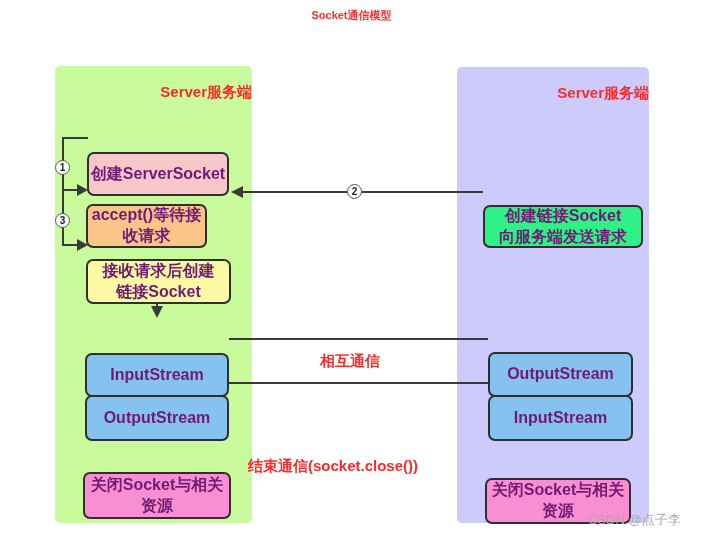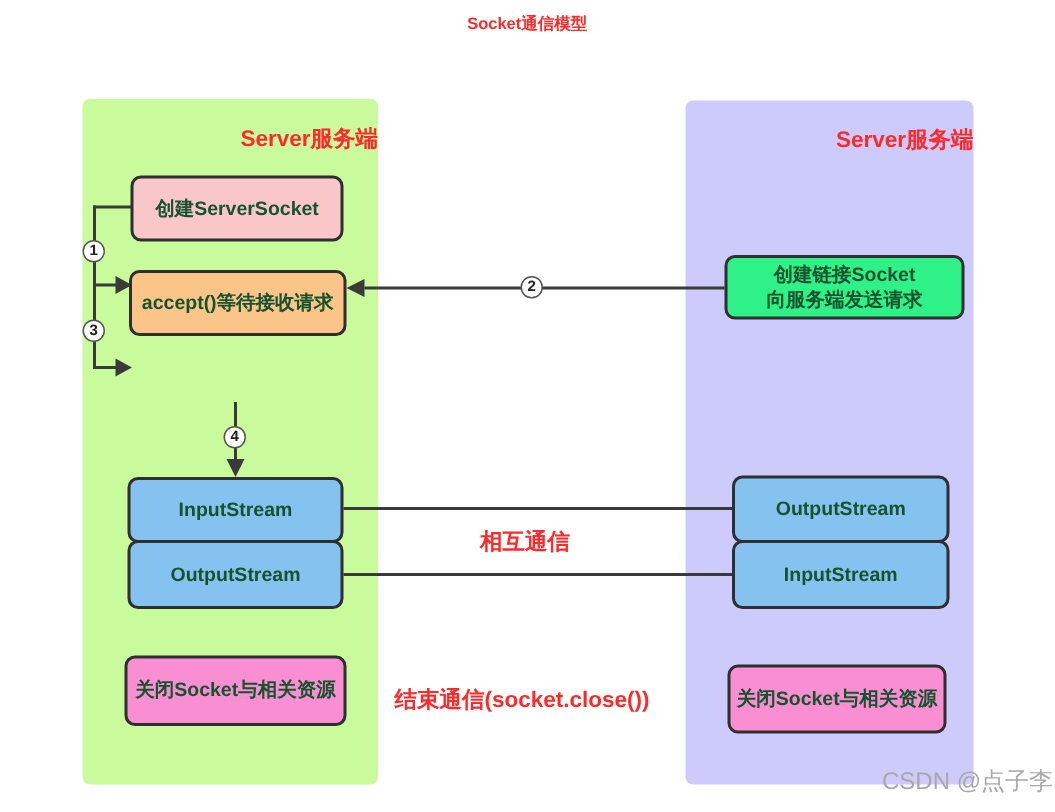--- a/index.html
+++ b/index.html
@@ -9,30 +9,30 @@
   .title{position:absolute;top:8px;left:0;width:100%;text-align:center;
          font-size:11px;font-weight:bold;color:var(--accent-red);}
 
   .panel{position:absolute;border-radius:5px;}
   .panel-server{left:55px;top:66px;width:197px;height:457px;background:var(--panel-server);}
   .panel-client{left:457px;top:67px;width:192px;height:456px;background:var(--panel-client);}
   .panel-header{margin-top:17px;text-align:right;font-size:15px;font-weight:bold;color:var(--accent-red);}
 
   .box{position:absolute;box-sizing:border-box;border:2px solid #2f2f2f;border-radius:7px;
        display:flex;align-items:center;justify-content:center;text-align:center;
-       font-size:13px;font-weight:bold;color:#14532d;white-space:pre-line;line-height:1.3;}
+       font-size:16px;font-weight:bold;color:#701a75;white-space:pre-line;line-height:1.3;margin-top:35px;}
   .b-pink{background:var(--box-pink);}
   .b-orange{background:var(--box-orange);}
   .b-yellow{background:var(--box-yellow);}
   .b-blue{background:var(--box-blue);}
   .b-green{background:var(--box-green);}
   .b-magenta{background:var(--box-magenta);}
 
   .srv-b1{left:87px;top:117px;width:142px;height:44px;}
-  .srv-b2{left:86px;top:180px;width:145px;height:44px;}
+  .srv-b2{left:86px;top:169px;width:121px;height:44px;}
   .srv-b3{left:86px;top:224px;width:145px;height:45px;}
   .srv-b4{left:85px;top:318px;width:144px;height:44px;}
   .srv-b5{left:85px;top:360px;width:144px;height:46px;}
   .srv-b6{left:83px;top:437px;width:148px;height:47px;}
   .cli-b1{left:483px;top:170px;width:160px;height:43px;}
   .cli-b2{left:488px;top:317px;width:145px;height:45px;}
   .cli-b3{left:488px;top:360px;width:145px;height:46px;}
   .cli-b4{left:485px;top:443px;width:146px;height:46px;}
 
   .line{position:absolute;background:var(--line);}
@@ -58,23 +58,23 @@
            background:#fff;border:1.5px solid #555;color:#222;
            display:flex;align-items:center;justify-content:center;
            font-size:10px;font-weight:bold;line-height:1;}
   .s1{left:55px;top:160px;}
   .s2{left:347px;top:184px;}
   .s3{left:55px;top:213px;}
   .s4{left:149px;top:284px;}
 
   .note{position:absolute;font-size:15px;font-weight:bold;color:var(--accent-red);white-space:nowrap;}
   .note-mutual{left:320px;top:352px;}
-  .note-end{left:263px;top:457px;}
+  .note-end{left:248px;top:457px;}
 
-  .watermark{position:absolute;left:588px;top:511px;font-size:16px;color:var(--watermark-gray);white-space:nowrap;}
+  .watermark{position:absolute;left:588px;top:511px;font-size:13px;color:var(--watermark-gray);white-space:nowrap;}
 </style>
 </head>
 <body>
 
 <div id="stage">
 
   <div class="title">Socket通信模型</div>
 
   <div class="panel panel-server">
     <div class="panel-header">Server服务端</div>
@@ -97,20 +97,22 @@
   <div class="line l-comm1"></div>
   <div class="line l-comm2"></div>
 
   <div class="stepnum s1">1</div>
   <div class="stepnum s2">2</div>
   <div class="stepnum s3">3</div>
   <div class="stepnum s4">4</div>
 
   <div class="box b-pink srv-b1">创建ServerSocket</div>
   <div class="box b-orange srv-b2">accept()等待接收请求</div>
+  <div class="box b-yellow srv-b3">接收请求后创建
+链接Socket</div>
   <div class="box b-blue srv-b4">InputStream</div>
   <div class="box b-blue srv-b5">OutputStream</div>
   <div class="box b-magenta srv-b6">关闭Socket与相关资源</div>
 
   <div class="box b-green cli-b1">创建链接Socket
 向服务端发送请求</div>
   <div class="box b-blue cli-b2">OutputStream</div>
   <div class="box b-blue cli-b3">InputStream</div>
   <div class="box b-magenta cli-b4">关闭Socket与相关资源</div>
 

